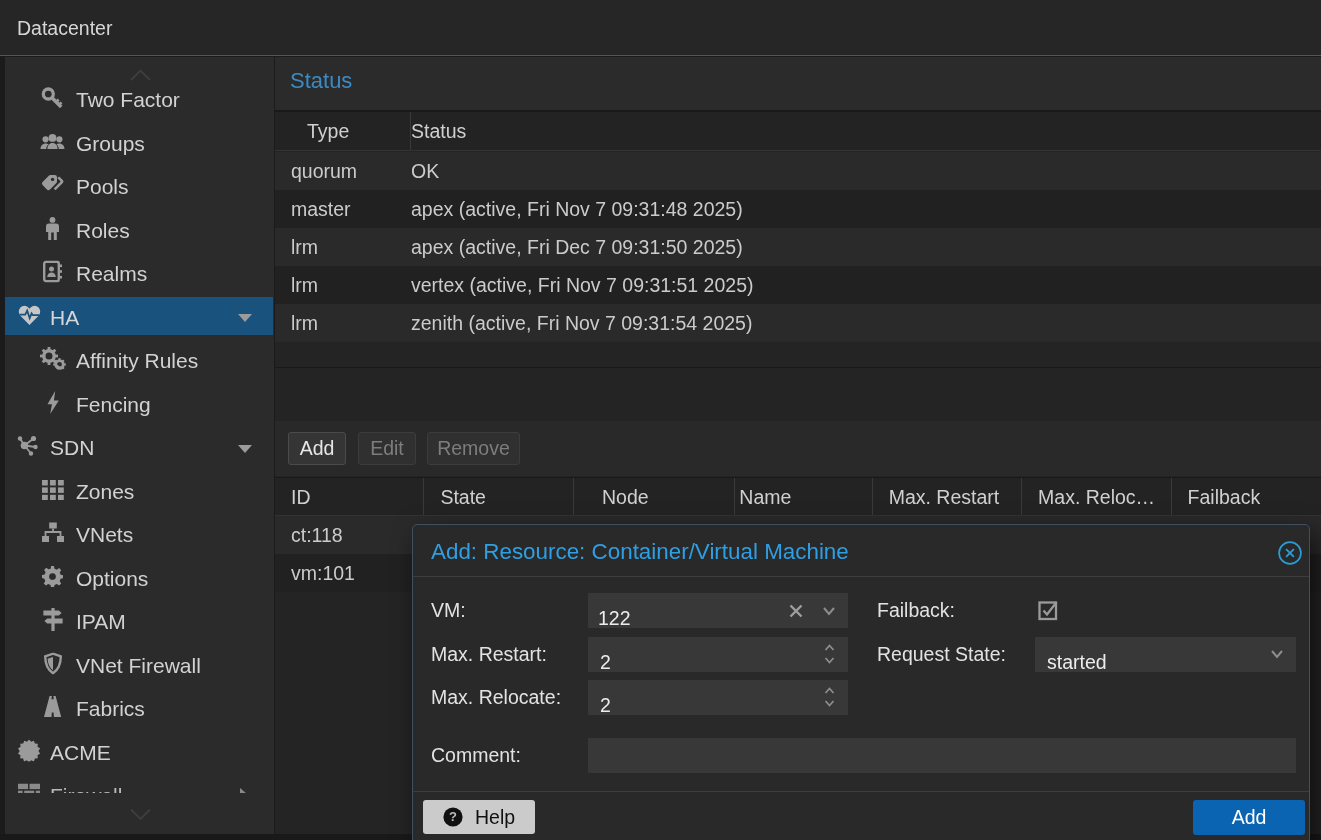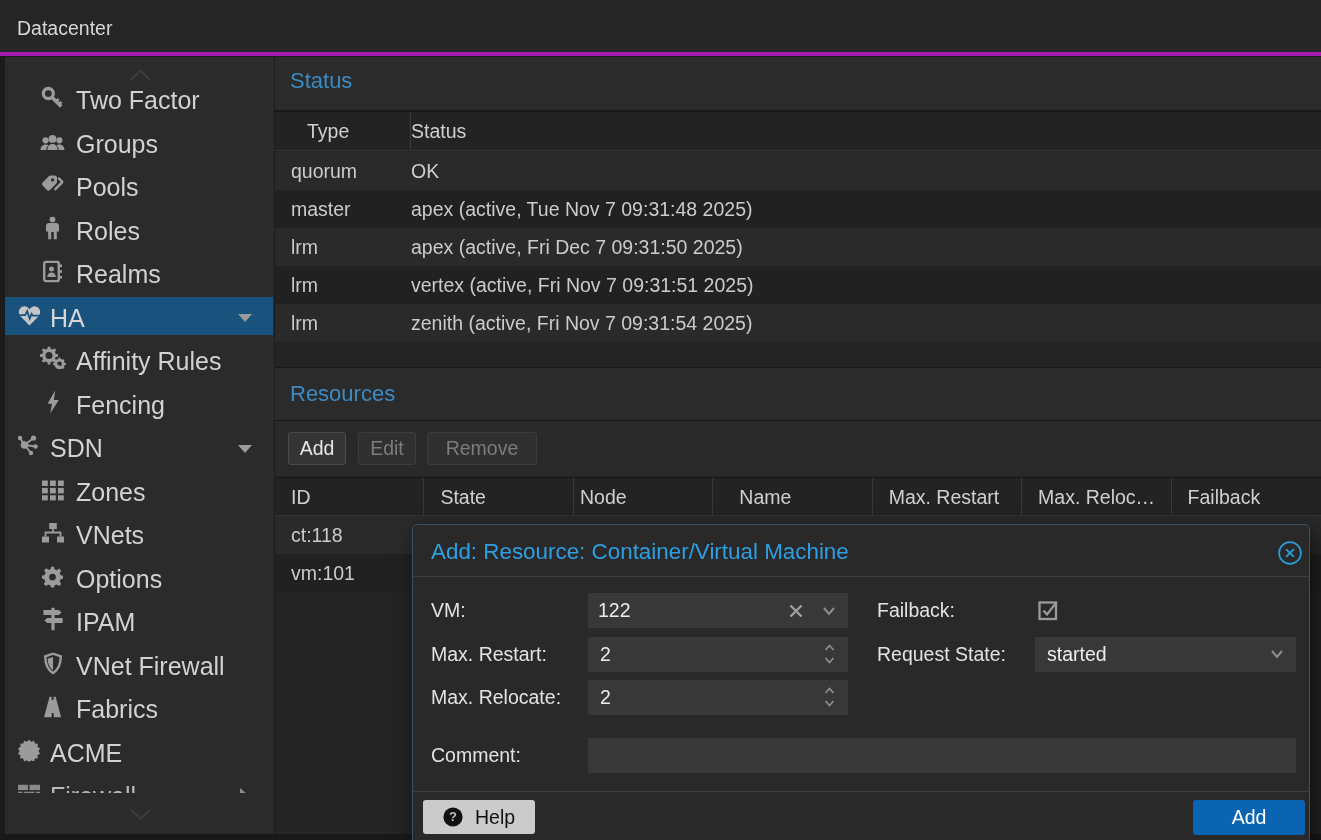--- a/index.html
+++ b/index.html
@@ -1,28 +1,28 @@
 <!DOCTYPE html>
 <html><head>
 <meta charset="utf-8">
 <style>
 * { margin:0; padding:0; box-sizing:border-box; }
 html,body { width:1321px; height:840px; overflow:hidden; background:#1b1b1b;
   font-family:"Liberation Sans", sans-serif; }
 #stage { position:relative; width:1321px; height:840px; overflow:hidden; }
 
 #topbar { position:absolute; left:0; top:0; width:1321px; height:56px;
-  background:#262626; border-bottom:4px solid #a21caf; }
+  background:#262626; border-bottom:1px solid #a21caf; }
 #topbar .title { position:absolute; left:17px; top:0; line-height:56px;
   color:#d7d7d7; font-size:19.5px; }
 
 #sidebar { position:absolute; left:5px; top:57px; width:269px; height:783px;
   background:#2b2b2b; }
 #sidebar .sitem { position:absolute; left:0; width:269px; height:43px;
-  color:#d2d2d2; font-size:25px; }
+  color:#d2d2d2; font-size:21px; }
 #sidebar .sitem .lbl { position:absolute; top:50%; transform:translateY(-50%); }
 #sidebar .sitem .ic { position:absolute; top:50%; transform:translateY(-50%); }
 #sidebar .sel { position:absolute; left:0; width:268px; height:38px;
   background:#19527d; }
 .caret-d { position:absolute; width:0; height:0; border-left:7px solid transparent;
   border-right:7px solid transparent; border-top:8px solid #9b9b9b; }
 .caret-r { position:absolute; width:0; height:0; border-top:6px solid transparent;
   border-bottom:6px solid transparent; border-left:7px solid #9b9b9b; }
 
 #content { position:absolute; left:275px; top:57px; width:1046px; height:783px;
@@ -49,21 +49,21 @@
 
 #dlg { position:absolute; left:412px; top:524px; width:898px; height:330px;
   background:#292929; border:1px solid #40505e; border-radius:5px;
   box-shadow:7px 9px 26px rgba(0,0,0,0.6); }
 #dlg .dtitle { position:absolute; left:18px; top:0; height:54px; line-height:54px;
   color:#2f9fe3; font-size:22.4px; }
 #dlg .dhline { position:absolute; left:0; top:51px; width:100%; height:1px; background:#3d3d3d; }
 #dlg .flabel { position:absolute; color:#e2e2e2; font-size:19.5px; height:35px; line-height:35px;text-align:center; }
 #dlg .ffield { position:absolute; height:35px; background:#383838; color:#ececec;
   font-size:19.5px; line-height:35px; }
-#dlg .ffield .val { position:absolute; left:12px; top:0; }
+#dlg .ffield .val { position:absolute; left:12px; top:8px; }
 #dlg .fline { position:absolute; left:0; top:266px; width:100%; height:1px; background:#3d3d3d; }
 #helpbtn { position:absolute; left:10px; top:275px; width:112px; height:34px;
   background:#cbcbcb; border-radius:3px; color:#111; font-size:19.5px; }
 #addbtn { position:absolute; left:780px; top:275px; width:112px; height:35px;
   background:#0a64b2; border-radius:3px; color:#fff; font-size:19.5px;
   text-align:center; line-height:35px; }
 </style>
 </head>
 <body>
 <div id="stage">
@@ -271,57 +271,54 @@
       <div class="hc" style="left:120px;width:926px;border-right:none">
           <span>Status</span>
         </div>
     </div>
     <div class="grow lt" style="top:94.5px;height:38.2px">
         <span class="c" style="left:16px">quorum</span>
         <span class="c" style="left:136px">OK</span>
       </div>
     <div class="grow dk" style="top:132.7px;height:38.2px">
         <span class="c" style="left:16px">master</span>
-        <span class="c" style="left:136px">apex (active, Tue Nov 7 09:31:48 2025)</span>
+        <span class="c" style="left:136px">apex (active, Fri Nov 7 09:31:48 2025)</span>
       </div>
     <div class="grow lt" style="top:170.9px;height:38.2px">
         <span class="c" style="left:16px">lrm</span>
         <span class="c" style="left:136px">apex (active, Fri Dec 7 09:31:50 2025)</span>
       </div>
     <div class="grow dk" style="top:209.1px;height:38.2px">
         <span class="c" style="left:16px">lrm</span>
         <span class="c" style="left:136px">vertex (active, Fri Nov 7 09:31:51 2025)</span>
       </div>
     <div class="grow lt" style="top:247.3px;height:38.2px">
         <span class="c" style="left:16px">lrm</span>
         <span class="c" style="left:136px">zenith (active, Fri Nov 7 09:31:54 2025)</span>
       </div>
 
     <div style="position:absolute;left:0;top:310px;width:1046px;height:1px;background:#191919"></div>
-    <div class="ptitle" style="top:311px;height:53px">
-        <span style="top:26px">Resources</span>
-      </div>
     <div style="position:absolute;left:0;top:364px;width:1046px;height:55px;background:#292929"></div>
     <div class="tbtn en" style="left:13px;top:375px;width:58px">
         <span>Add</span>
       </div>
     <div class="tbtn dis" style="left:83px;top:375px;width:58px">
         <span>Edit</span>
       </div>
-    <div class="tbtn dis" style="left:152px;top:375px;width:110px">
+    <div class="tbtn dis" style="left:152px;top:375px;width:93px">
         <span>Remove</span>
       </div>
     <div class="ghead" style="top:420px;height:39px">
       <div class="hc" style="left:0;width:149.4px">
           <span>ID</span>
         </div>
       <div class="hc" style="left:149.4px;width:149.5px">
           <span>State</span>
         </div>
-      <div class="hc" style="left:289px;width:149.4px">
+      <div class="hc" style="left:311px;width:149.4px">
           <span>Node</span>
         </div>
       <div class="hc" style="left:448.3px;width:149.4px">
           <span>Name</span>
         </div>
       <div class="hc" style="left:747.1px;width:149.5px">
           <span>Max. Reloc…</span>
         </div>
       <div class="hc" style="left:597.7px;width:149.4px">
           <span>Max. Restart</span>

